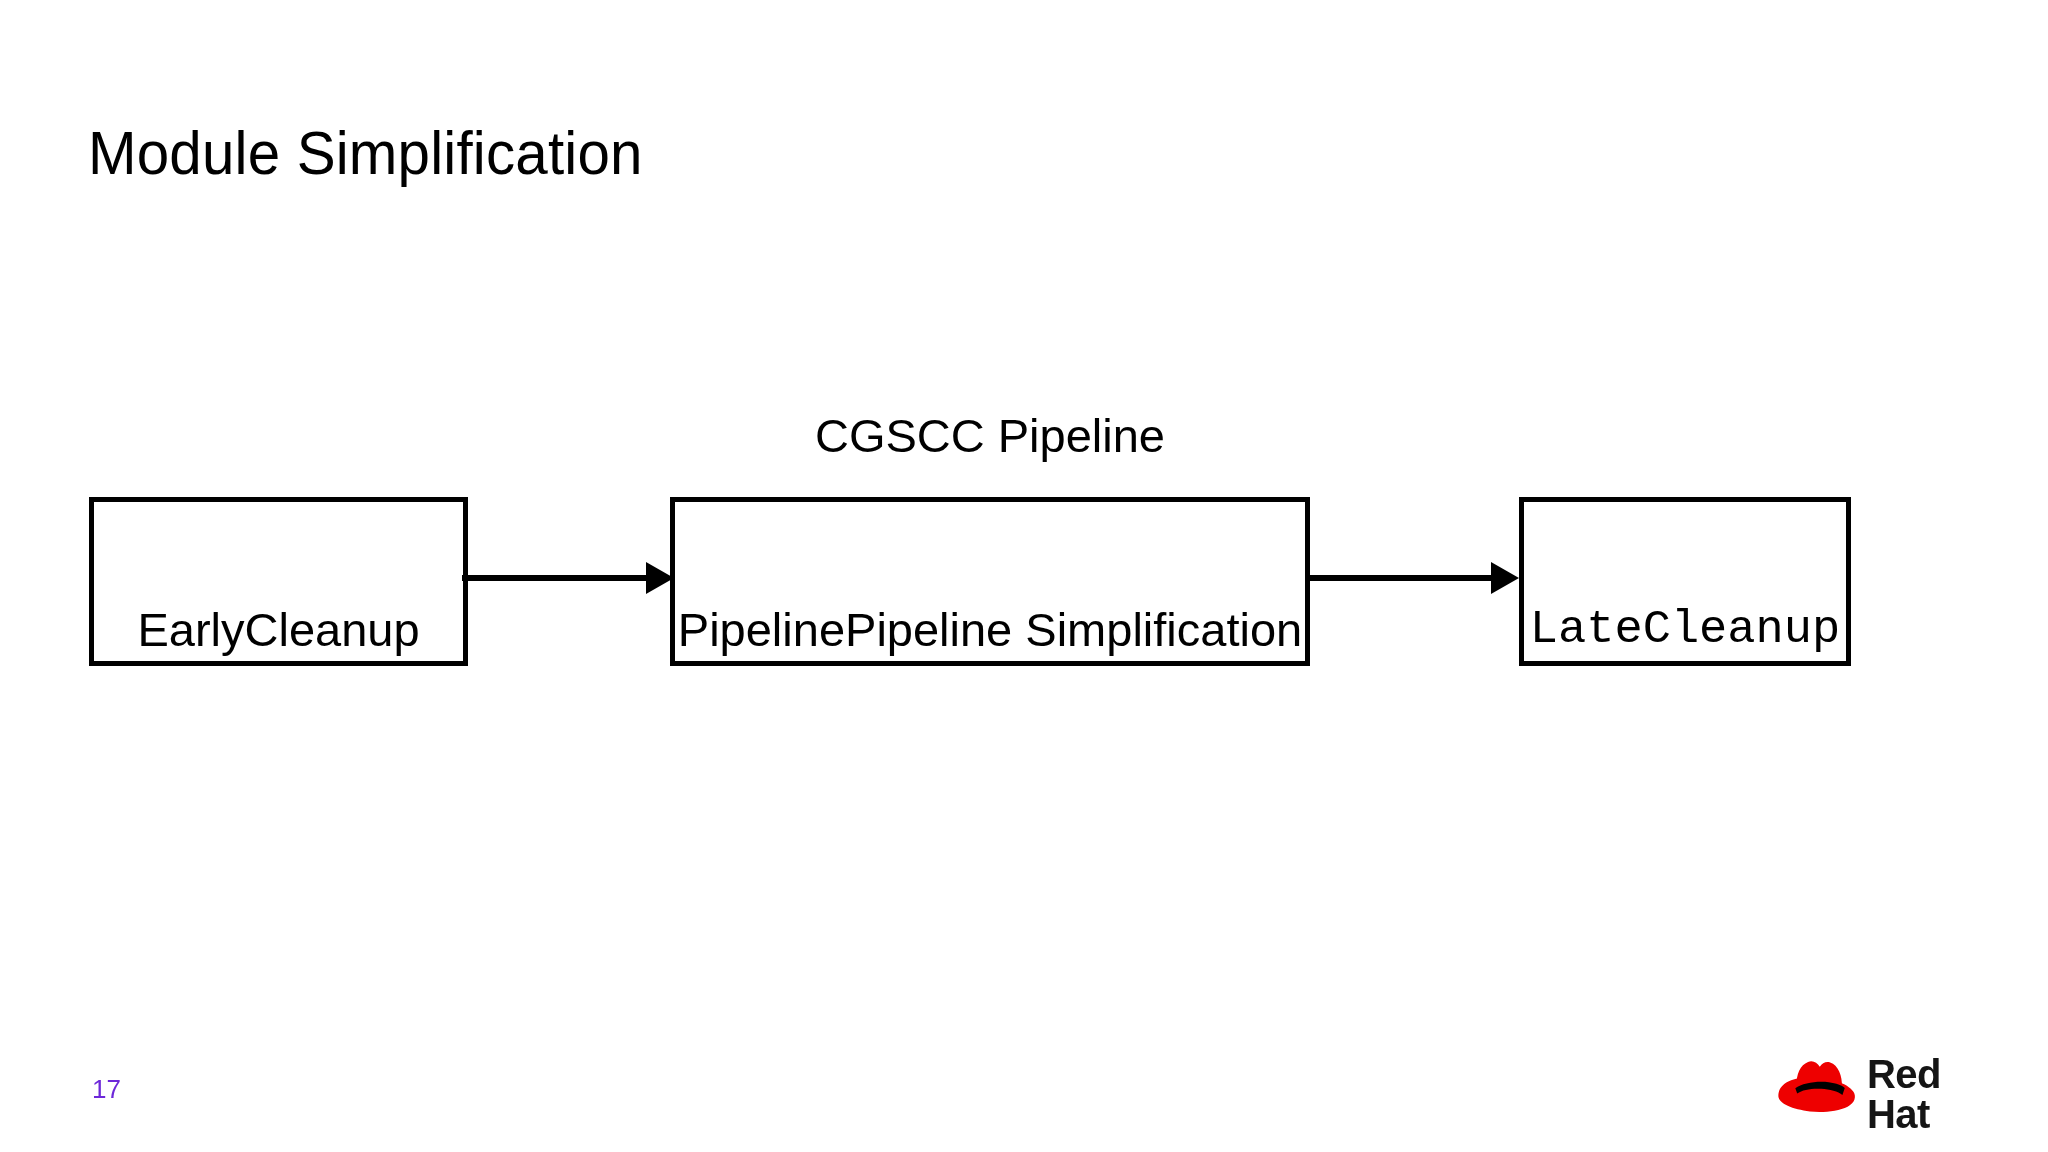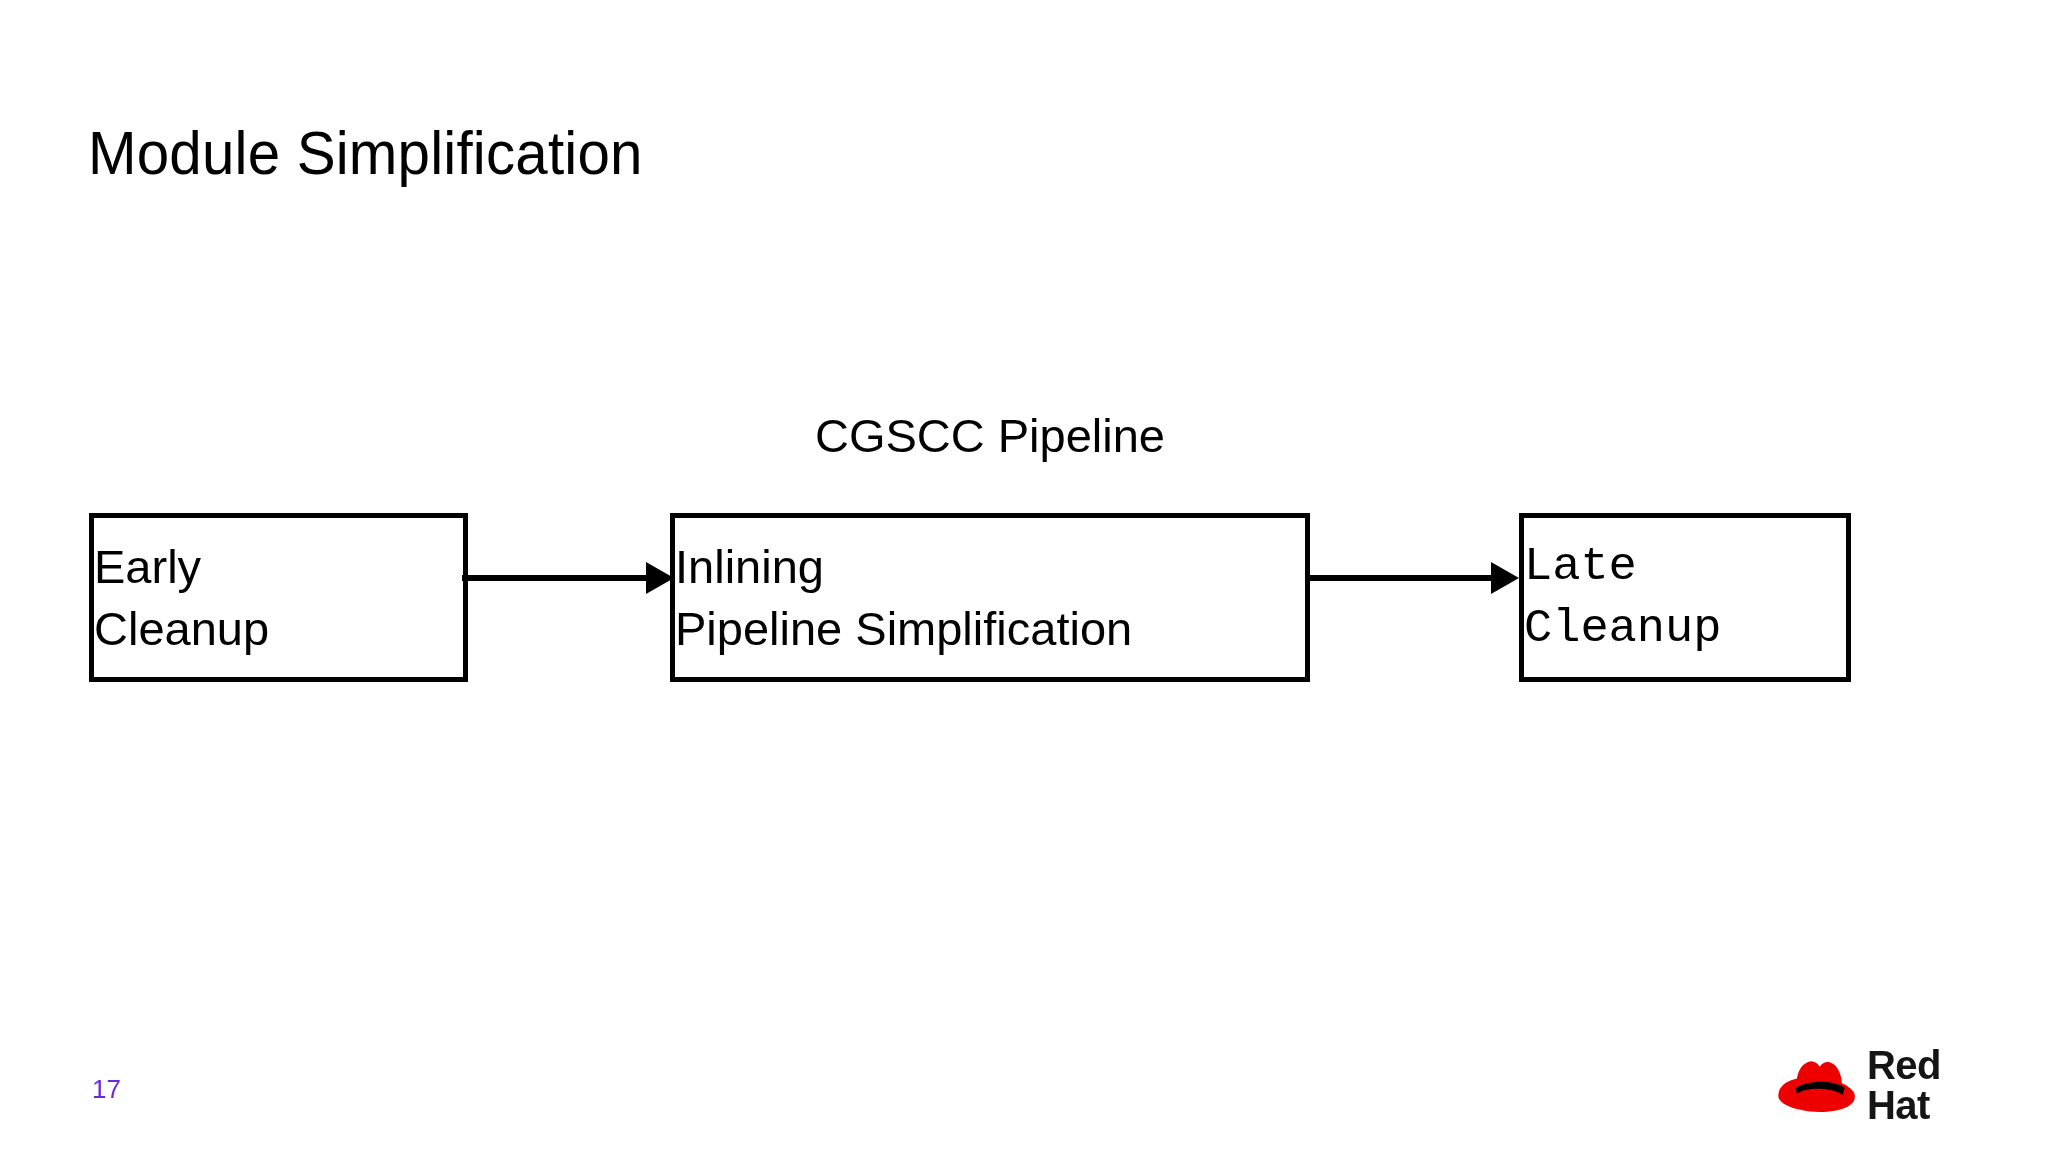--- a/index.html
+++ b/index.html
@@ -53,30 +53,29 @@
     white-space: nowrap;
     text-align: center;
   }
 
   .flow-box {
     position: absolute;
     box-sizing: border-box;
     border: 5px solid #000000;
     background: #ffffff;
     display: flex;
-    flex-direction: column;
-    align-items: flex-start;
+    flex-direction: row;
+    align-items: flex-end;
     justify-content: center;
     color: #000000;
     font-family: "Liberation Sans", "DejaVu Sans", sans-serif;
     font-size: 47px;
     line-height: 62px;
     font-weight: 400;
     white-space: nowrap;
-    margin-top: 16px;
   }
   .flow-box .line2 { margin-top: 0px; }
 
   .arrow {
     position: absolute;
     height: 40px;
     display: block;
   }
 
   
@@ -91,21 +90,20 @@
   }
 
   
   #redhat-logo {
     position: absolute;
     left: 1776px;
     top: 1054px;
     width: 230px;
     height: 62px;
     display: flex;
-    align-items: center;
   }
   #redhat-logo svg { display: block; }
   #redhat-logo .wordmark {
     font-family: "Liberation Sans", "DejaVu Sans", sans-serif;
     font-size: 40px;
     font-weight: 700;
     color: #151515;
     letter-spacing: -0.5px;
     margin-left: 8px;
     line-height: 40px;
@@ -126,21 +124,21 @@
       <span class="line1">Early</span>
       <span class="line2">Cleanup</span>
     </div>
 
     <svg class="arrow" style="left:462px; top:558px; width:216px; height:40px;" viewBox="0 0 216 40" width="216" height="40">
       <line x1="0" y1="20" x2="188" y2="20" stroke="#000000" stroke-width="6"></line>
       <polygon points="184,4 212,20 184,36" fill="#000000"></polygon>
     </svg>
 
     <div class="flow-box" style="left:670px; top:497px; width:640px; height:169px;">
-      <span class="line1">Inlining</span>
+      <span class="line1">Pipeline</span>
       <span class="line2">Pipeline Simplification</span>
     </div>
 
     <svg class="arrow" style="left:1305px; top:558px; width:218px; height:40px;" viewBox="0 0 218 40" width="218" height="40">
       <line x1="0" y1="20" x2="190" y2="20" stroke="#000000" stroke-width="6"></line>
       <polygon points="186,4 214,20 186,36" fill="#000000"></polygon>
     </svg>
 
     <div class="flow-box" style="left:1519px; top:497px; width:332px; height:169px;font-family:Liberation Mono, monospace;">
       <span class="line1">Late</span>

